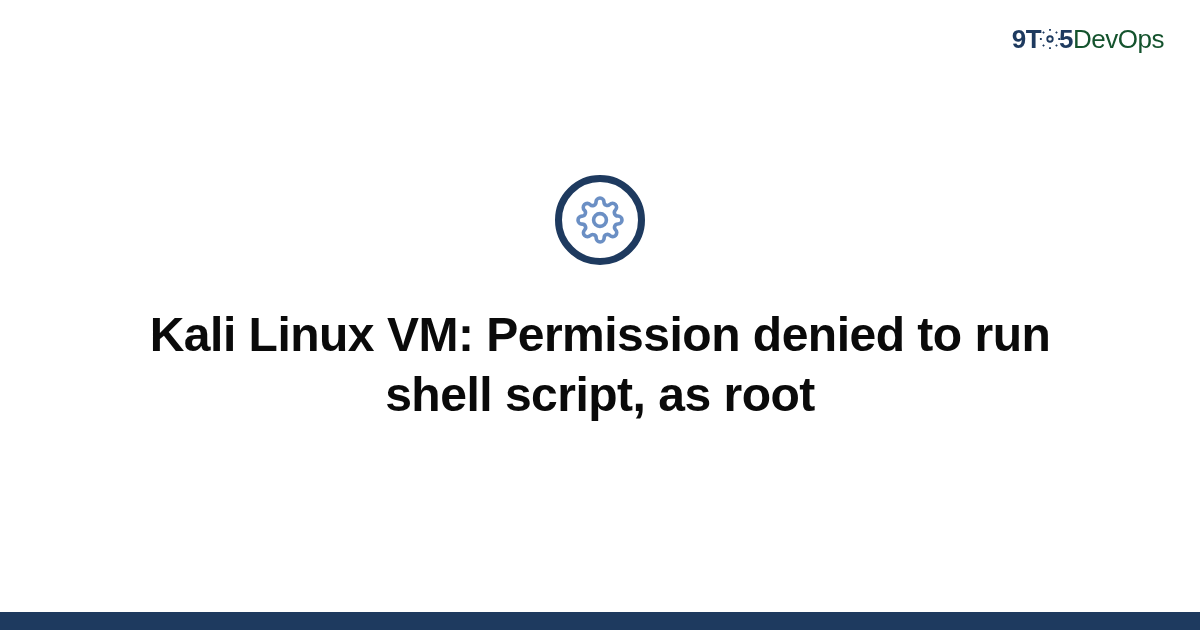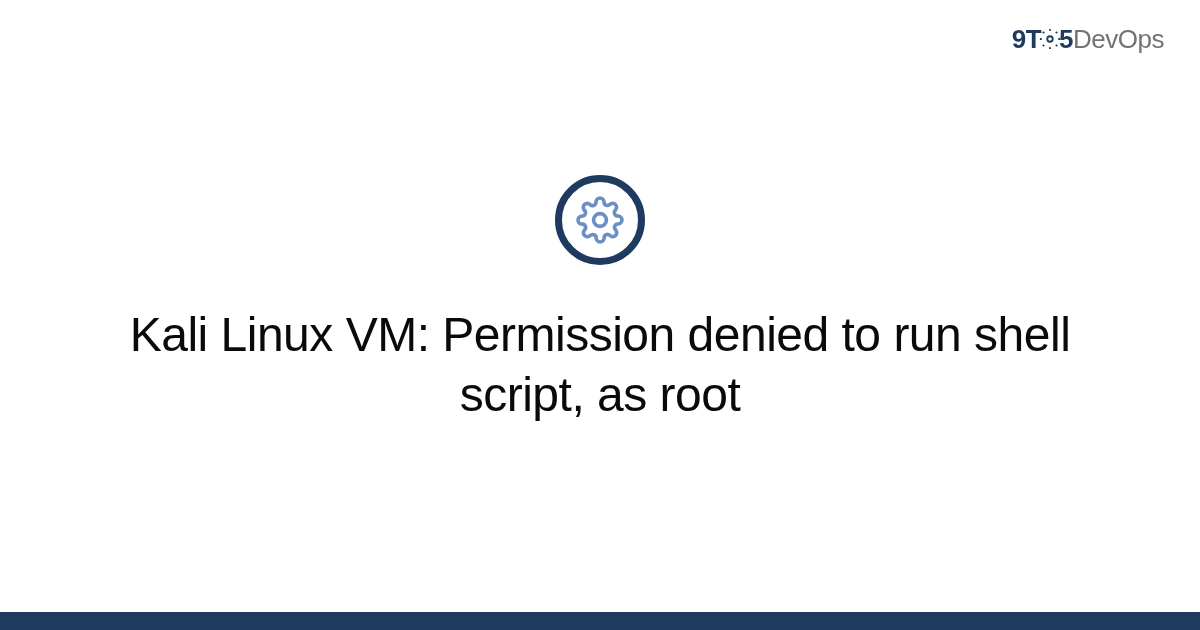--- a/index.html
+++ b/index.html
@@ -35,21 +35,21 @@
       vertical-align: middle;
       margin: 0 -2px;
       position: relative;
       top: -2px;
     }
     .logo-5 {
       color: #1e3a5f;
       font-weight: 700;
     }
     .logo-devops {
-      color: #737373;
+      color: #14532d;
       font-weight: 500;
     }
     .center-content {
       position: absolute;
       top: 50%;
       left: 50%;
       transform: translate(-50%, -56%);
       display: flex;
       flex-direction: column;
       align-items: center;
@@ -61,21 +61,21 @@
       border: 7px solid #1e3a5f;
       border-radius: 50%;
       display: flex;
       align-items: center;
       justify-content: center;
       margin-bottom: 40px;
       background: #ffffff;
     }
     .main-title {
       font-size: 48px;
-      font-weight: 400;
+      font-weight: 700;
       color: #0a0a0a;
       text-align: center;
       line-height: 1.25;
       max-width: 980px;
       letter-spacing: -0.5px;
     }
     .bottom-bar {
       position: absolute;
       bottom: 0;
       left: 0;

